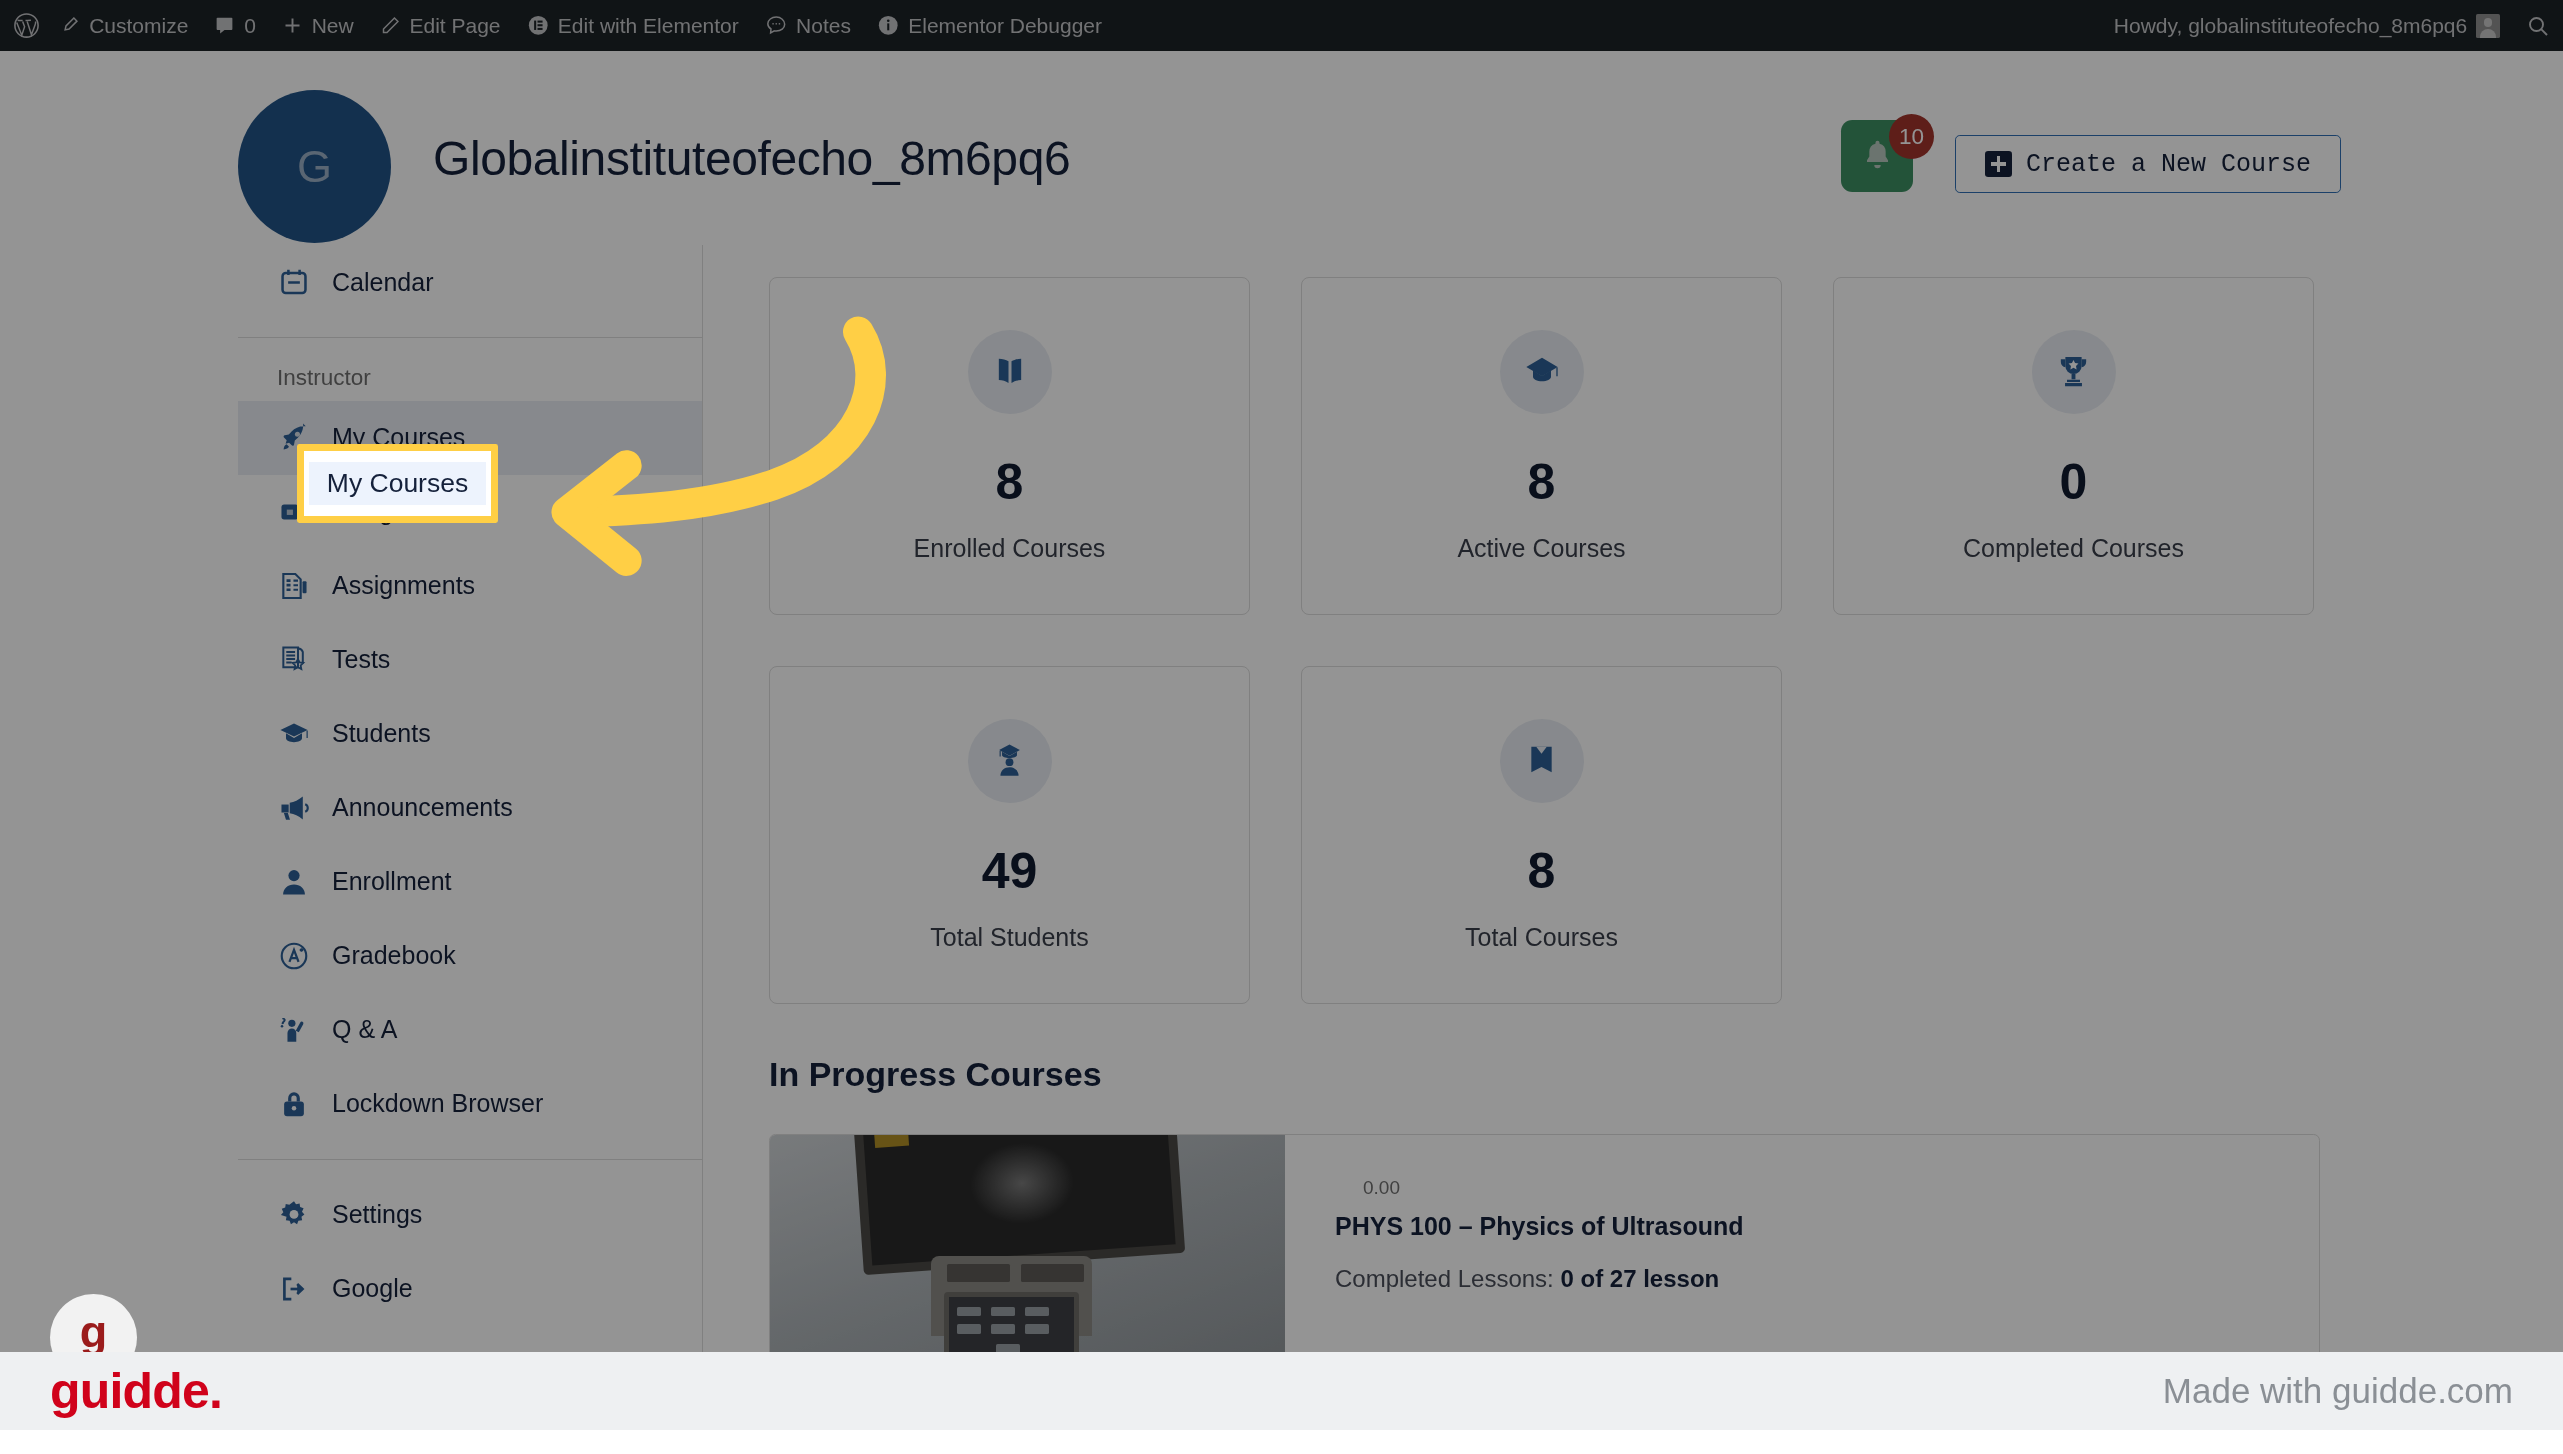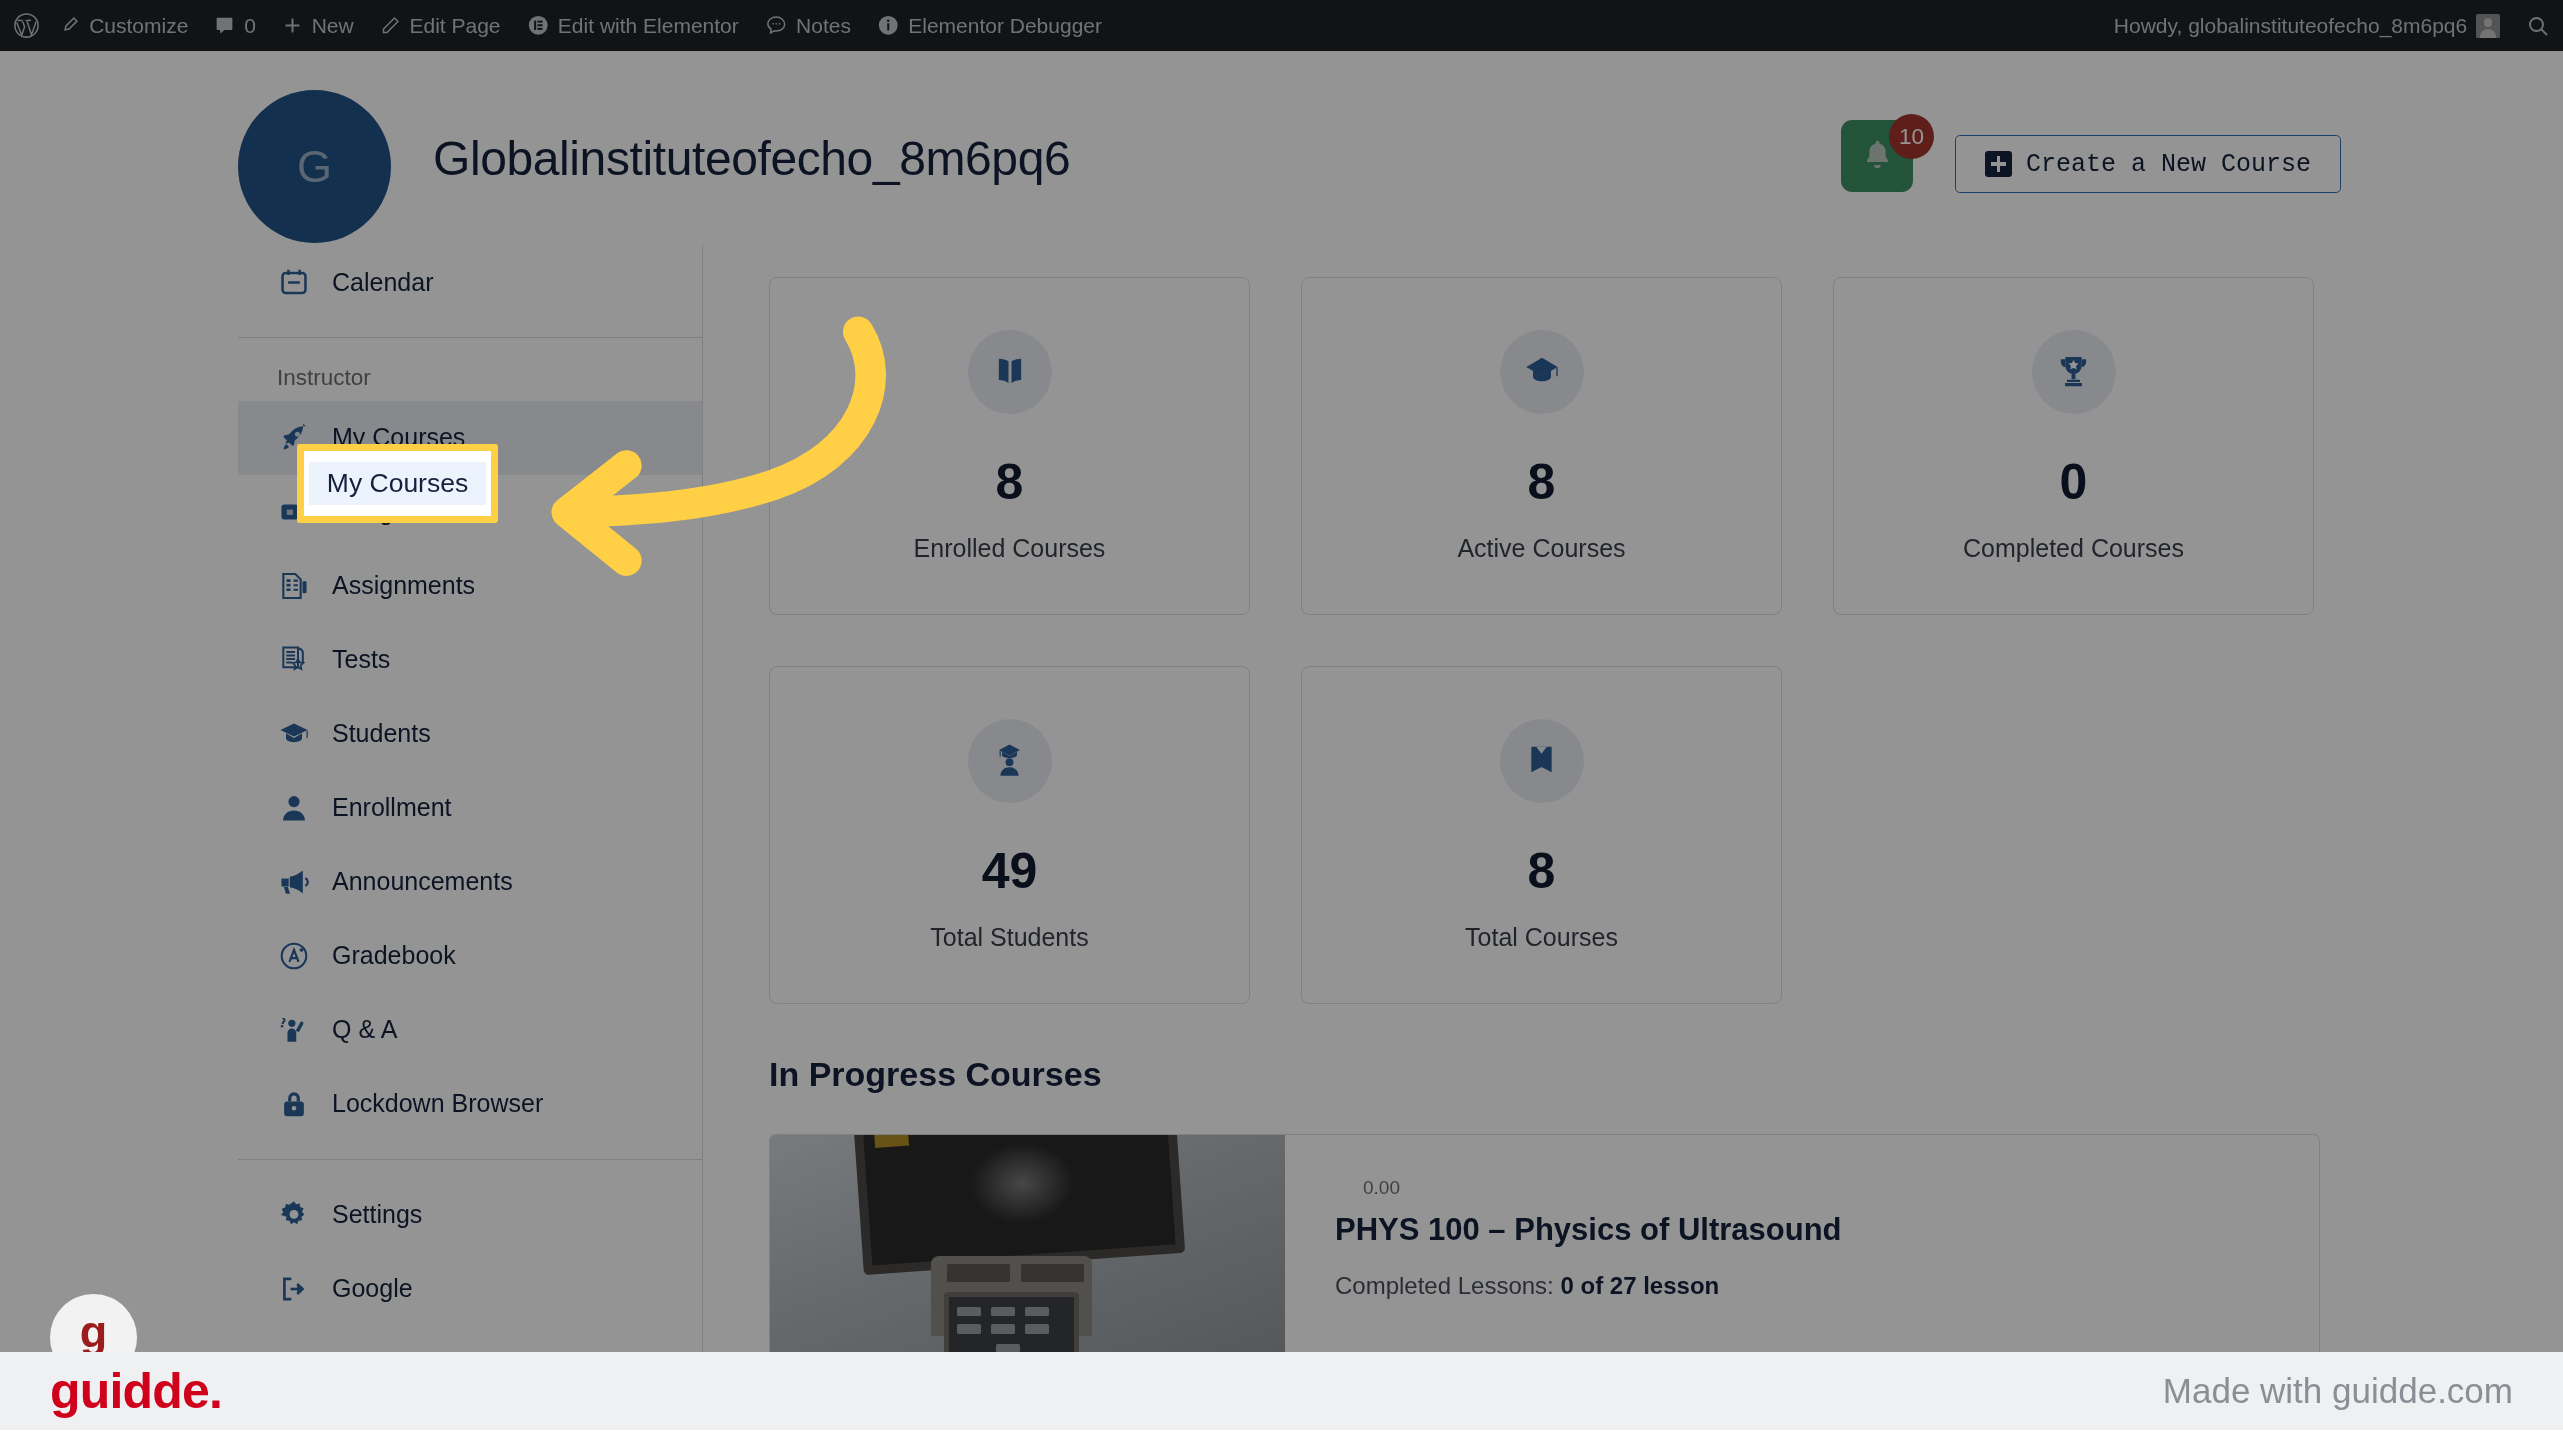--- a/index.html
+++ b/index.html
@@ -172,21 +172,21 @@
     position: absolute; left: 174px; top: 157px; width: 135px; height: 101px;
     background: #3f4145; border: 5.6px solid #6f6d68; border-radius: 4px;
   }
   .thumb-btn {
     position: absolute; background: #9aa0a6; border-radius: 1.6px; width: 24px; height: 9.7px;
   }
   .thumb-vent { position: absolute; background: #5d5b57; width: 63px; height: 17.7px; border-radius: 1.6px; }
 
   #course-info { flex: 1 1 auto; padding: 42px 0 0 50px; }
   #course-rating { font-size: 19px; color: #6f6f6f; margin-bottom: 13px; margin-left: 28px; }
-  #course-name { font-size: 31px; font-weight: 700; color: #15213b; margin-bottom: 24px; }
+  #course-name { font-size: 25px; font-weight: 700; color: #15213b; margin-bottom: 24px; }
   #course-lessons { font-size: 24px; color: #4a4f5a; }
   #course-lessons b { color: #15213b; }
 
   
   #highlight-box {
     position: absolute; left: 297px; top: 444px; width: 201px; height: 79px;
     background: #ffffff; border: 7.2px solid #ffcf45; border-radius: 2.4px;
     z-index: 60; display: flex; align-items: center; justify-content: center;
   }
   #highlight-inner {
@@ -418,37 +418,37 @@
             <path d="M6 11.4v3.8c0 1.6 2.7 2.9 6 2.9s6-1.3 6-2.9v-3.8L12 15z"></path>
             <path d="M21.4 9.6v5.4h.9V9.3z"></path>
           </svg>
         </span>
         <span>Students</span>
       </div>
 
       <div class="side-item">
         <span class="side-ico">
           <svg width="32" height="32" viewBox="0 0 24 24" fill="#2e6096">
-            <circle cx="12" cy="7.2" r="4.2"></circle>
-            <path d="M3.8 21.4c0-4.5 3.7-7.6 8.2-7.6s8.2 3.1 8.2 7.6z"></path>
-          </svg>
-        </span>
-        <span>Enrollment</span>
-      </div>
-
-      <div class="side-item">
-        <span class="side-ico">
-          <svg width="32" height="32" viewBox="0 0 24 24" fill="#2e6096">
             <path d="M18.6 3.4v17.2c-3.2-2.6-6.4-4.2-9.8-4.6v-8c3.4-.4 6.6-2 9.8-4.6z"></path>
             <path d="M2.6 9.4h5.4v6H2.6z"></path>
             <path d="M4.4 15.8h3l1.6 5h-3z"></path>
             <path d="M20.4 9.2a3 3 0 010 5.6" fill="none" stroke="#2e6096" stroke-width="1.6"></path>
           </svg>
         </span>
         <span>Announcements</span>
+      </div>
+
+      <div class="side-item">
+        <span class="side-ico">
+          <svg width="32" height="32" viewBox="0 0 24 24" fill="#2e6096">
+            <circle cx="12" cy="7.2" r="4.2"></circle>
+            <path d="M3.8 21.4c0-4.5 3.7-7.6 8.2-7.6s8.2 3.1 8.2 7.6z"></path>
+          </svg>
+        </span>
+        <span>Enrollment</span>
       </div>
 
       <div class="side-item">
         <span class="side-ico">
           <svg width="32" height="32" viewBox="0 0 24 24" fill="none" stroke="#2e6096" stroke-width="1.6">
             <circle cx="12" cy="12" r="9.2"></circle>
             <path d="M8.6 16.4l3.4-9 3.4 9M9.9 13.6h4.2" stroke-width="1.7"></path>
             <path d="M17.6 6.2v2.6M16.3 7.5h2.6" stroke-width="1.4"></path>
           </svg>
         </span>

